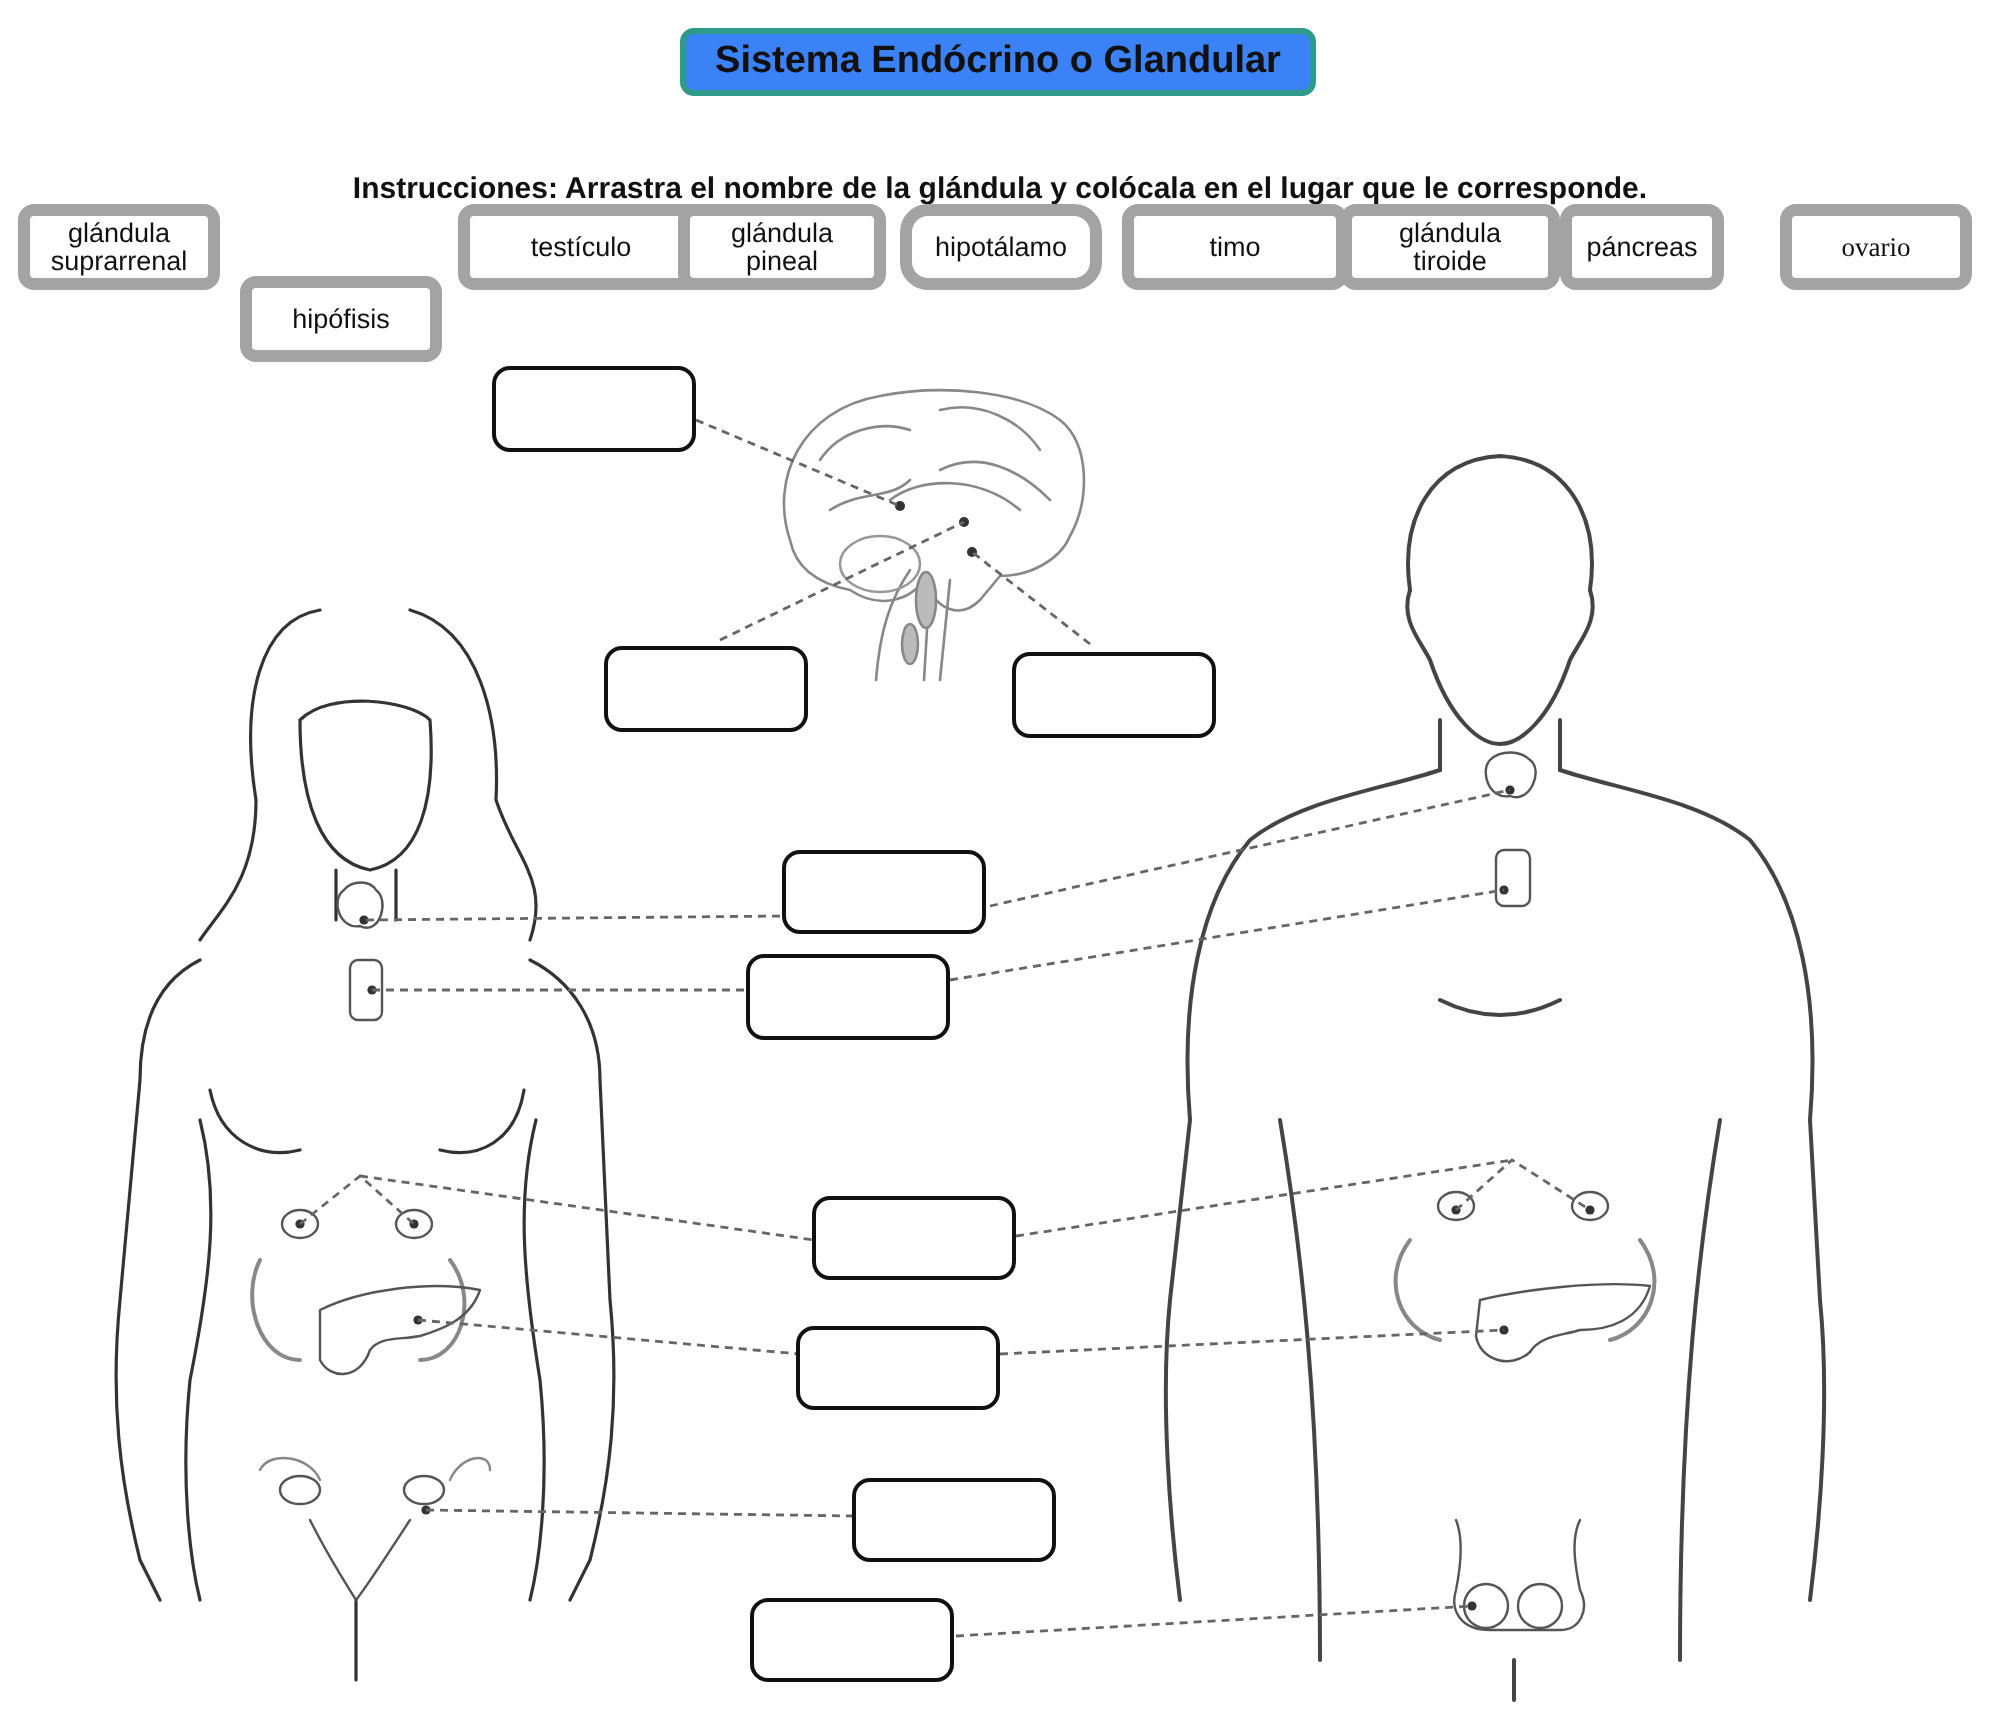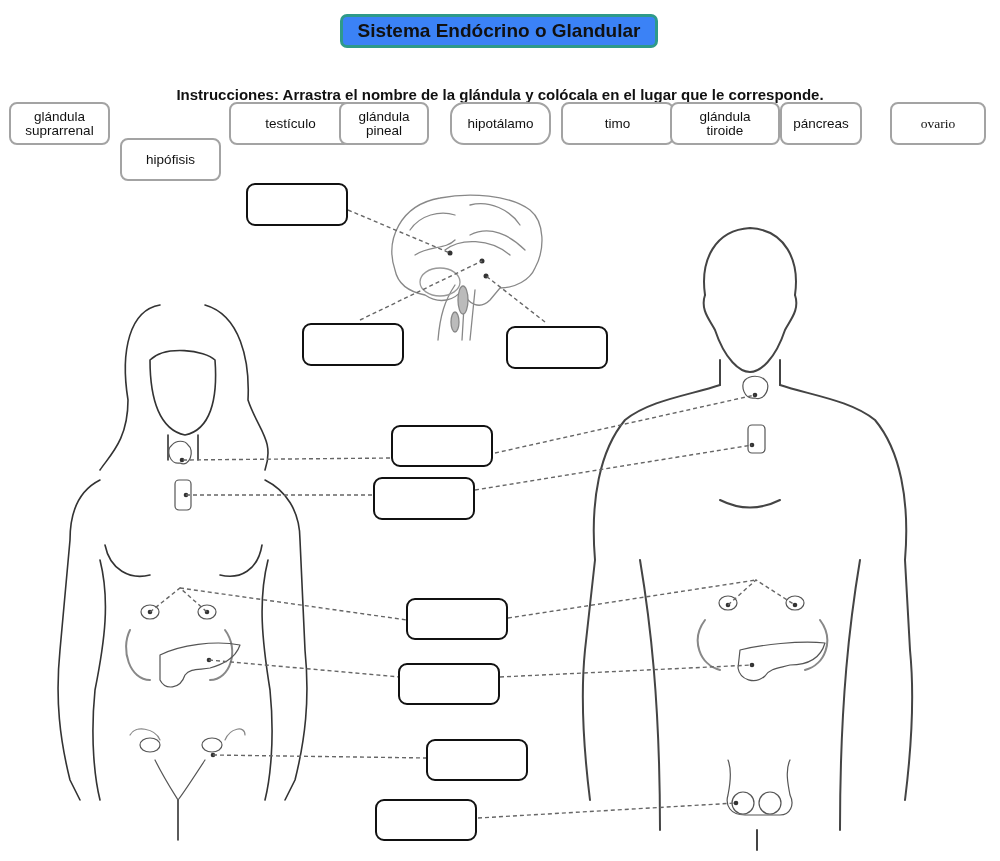--- a/index.html
+++ b/index.html
@@ -12,21 +12,21 @@
     background: #3b82f6; border: 3px solid #2e9a8a; border-radius: 7px;
     display: flex; align-items: center; justify-content: center;
     font-weight: bold; font-size: 19px; color: #111;
   }
   .instructions {
     position: absolute; left: 0; top: 66px; width: 1000px; text-align: center;
     font-weight: bold; font-size: 15px; color: #111; padding-left: 0px; margin-top: 20px;
   }
   .chip {
     position: absolute; top: 102px; height: 43px; background: #fff;
-    border: 2px solid #a3a3a3; border-radius: 8px;
+    border: 6px solid #a3a3a3; border-radius: 8px;
     display: flex; align-items: center; justify-content: center; text-align: center;
     font-size: 13.5px; line-height: 14px; color: #111; cursor: grab; padding: 0 4px;
   }
   .drop {
     position: absolute; background: #fff; border: 2.5px solid #111; border-radius: 9px;
     cursor: pointer;
   }
   svg.art { position: absolute; left: 0; top: 0; }
 </style>
 </head>
@@ -39,21 +39,21 @@
 
 <div class="chip" style="left:9px;width:101px;">
     <span style="width:80px">glándula suprarrenal</span>
   </div>
 <div class="chip" style="left:120px;width:101px;margin-top:36px;">
     <span>hipófisis</span>
   </div>
 <div class="chip" style="left:229px;width:123px;">
     <span>testículo</span>
   </div>
-<div class="chip" style="left:339px;width:90px;">
+<div class="chip" style="left:339px;width:104px;">
     <span style="width:60px">glándula pineal</span>
   </div>
 <div class="chip" style="left:450px;width:101px;border-radius:14px;">
     <span>hipotálamo</span>
   </div>
 <div class="chip" style="left:561px;width:113px;">
     <span>timo</span>
   </div>
 <div class="chip" style="left:670px;width:110px;">
     <span style="width:60px">glándula tiroide</span>

